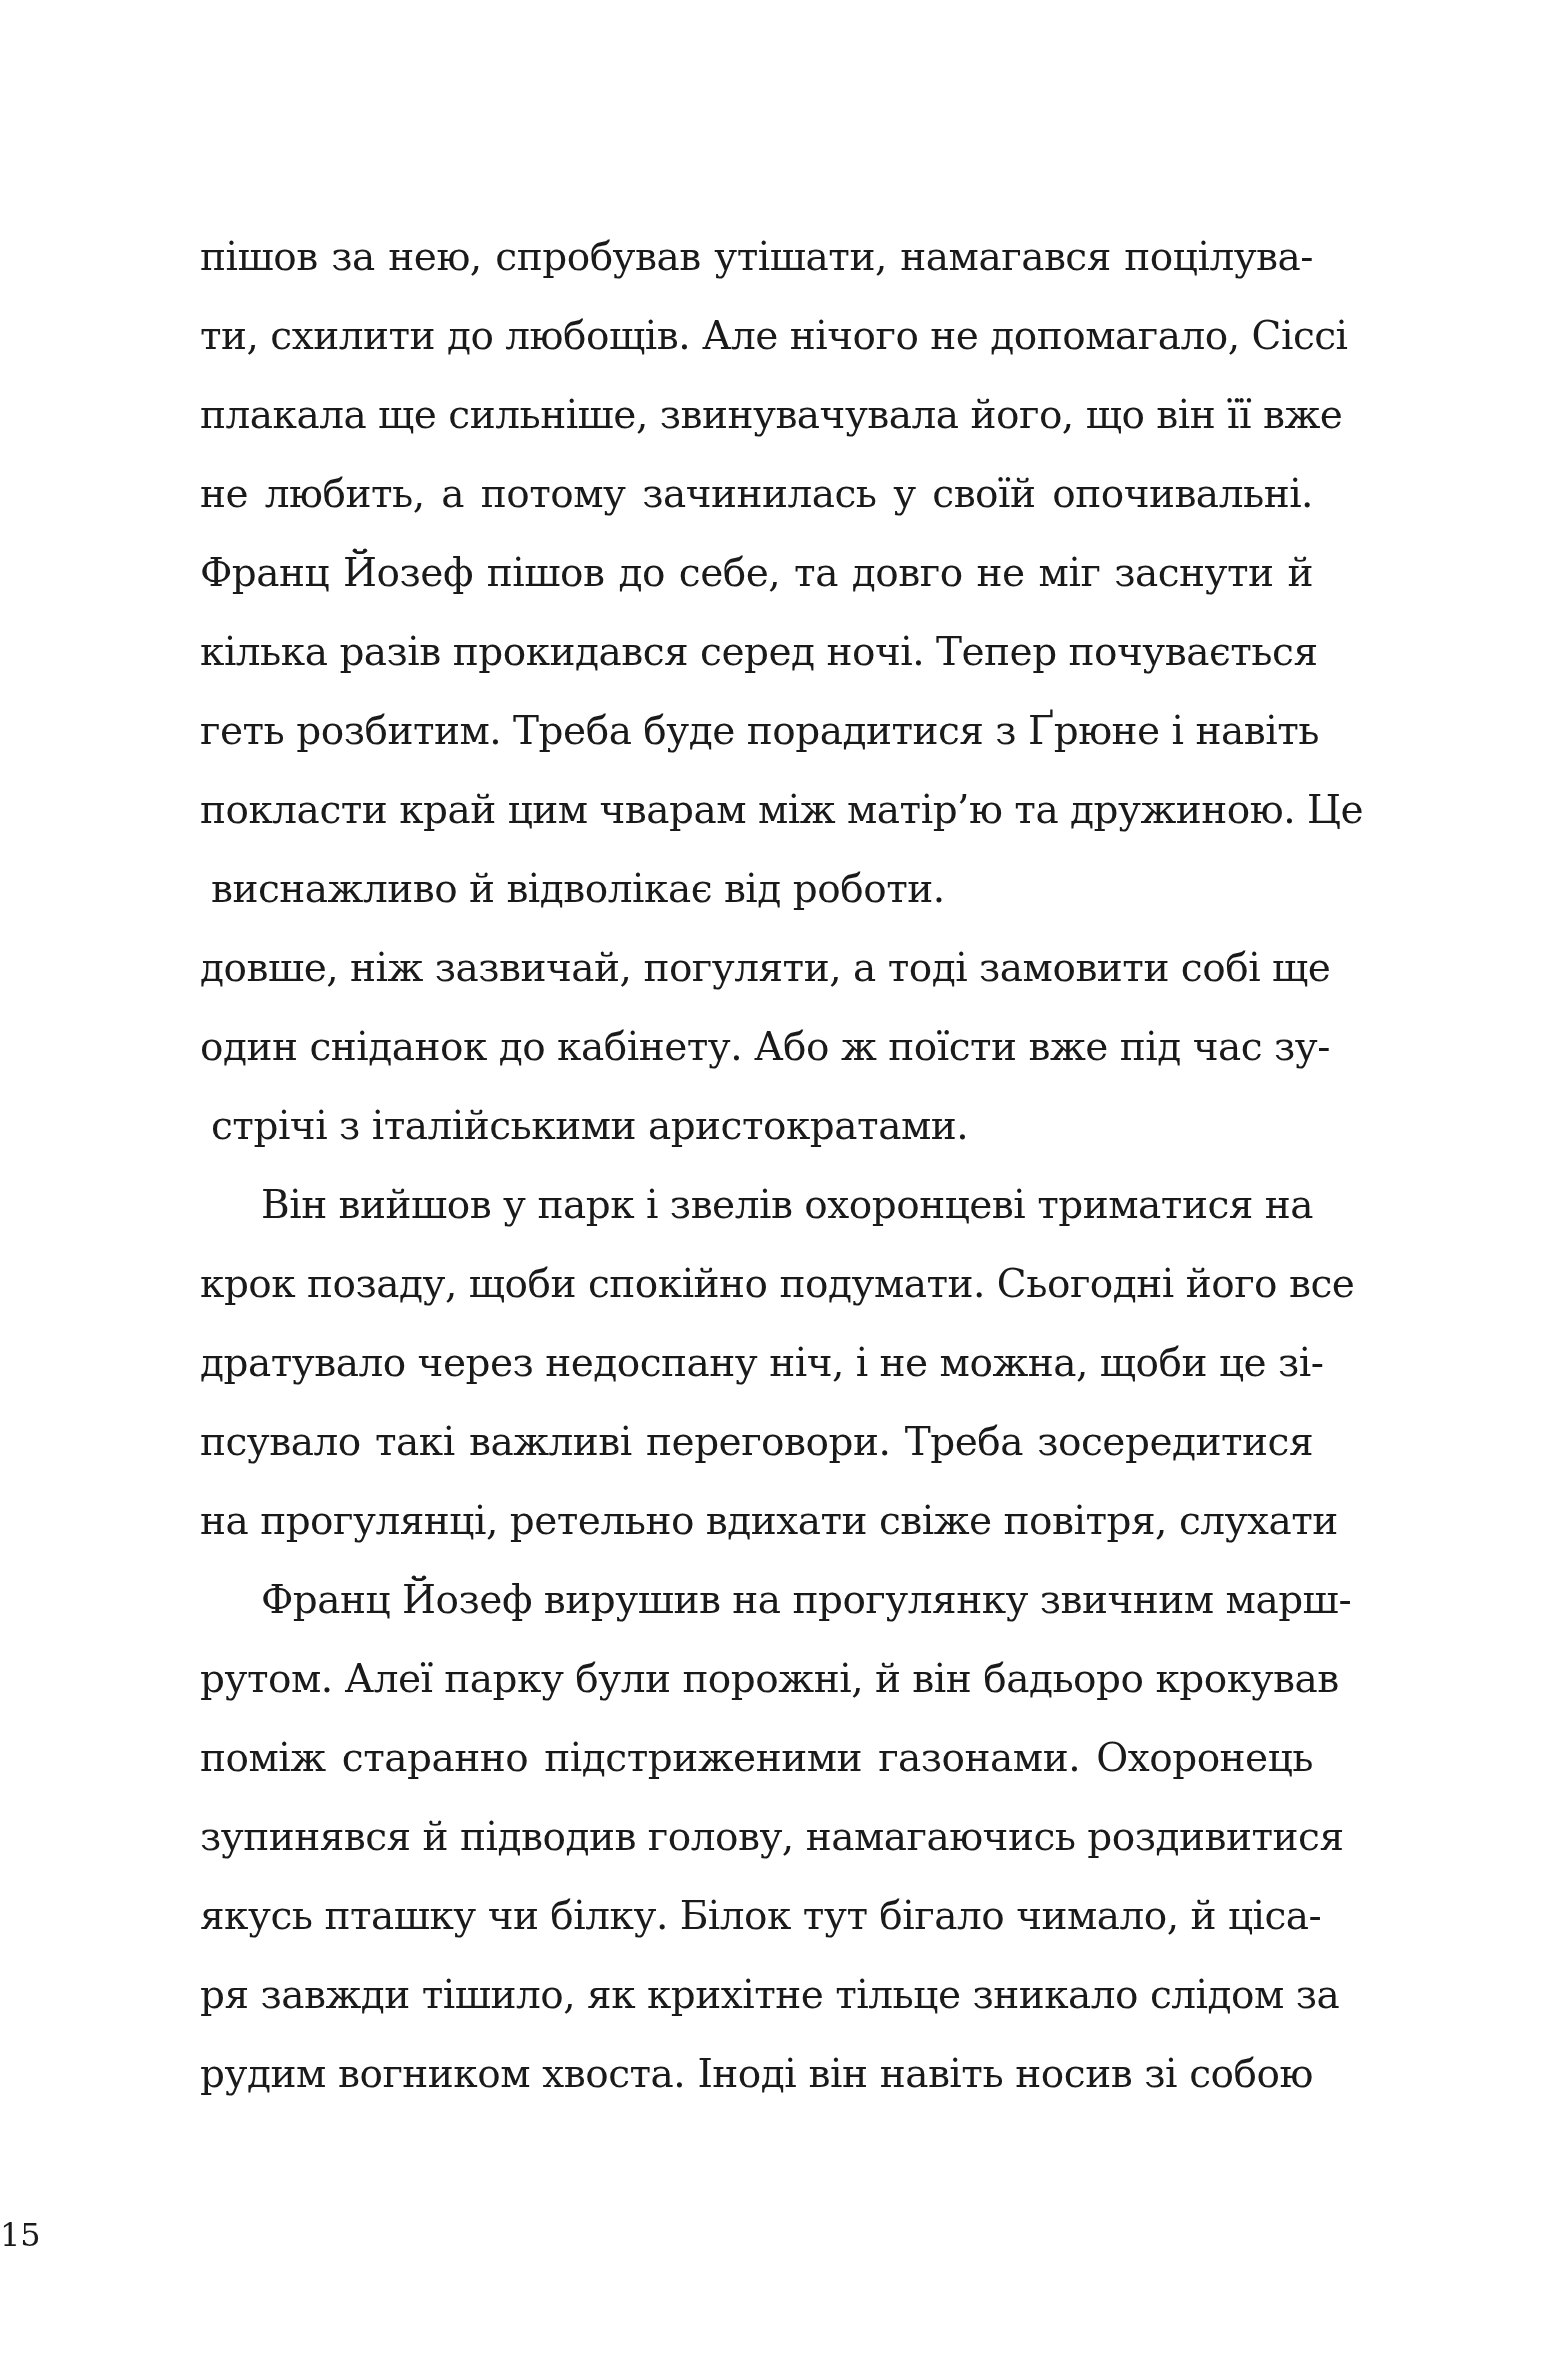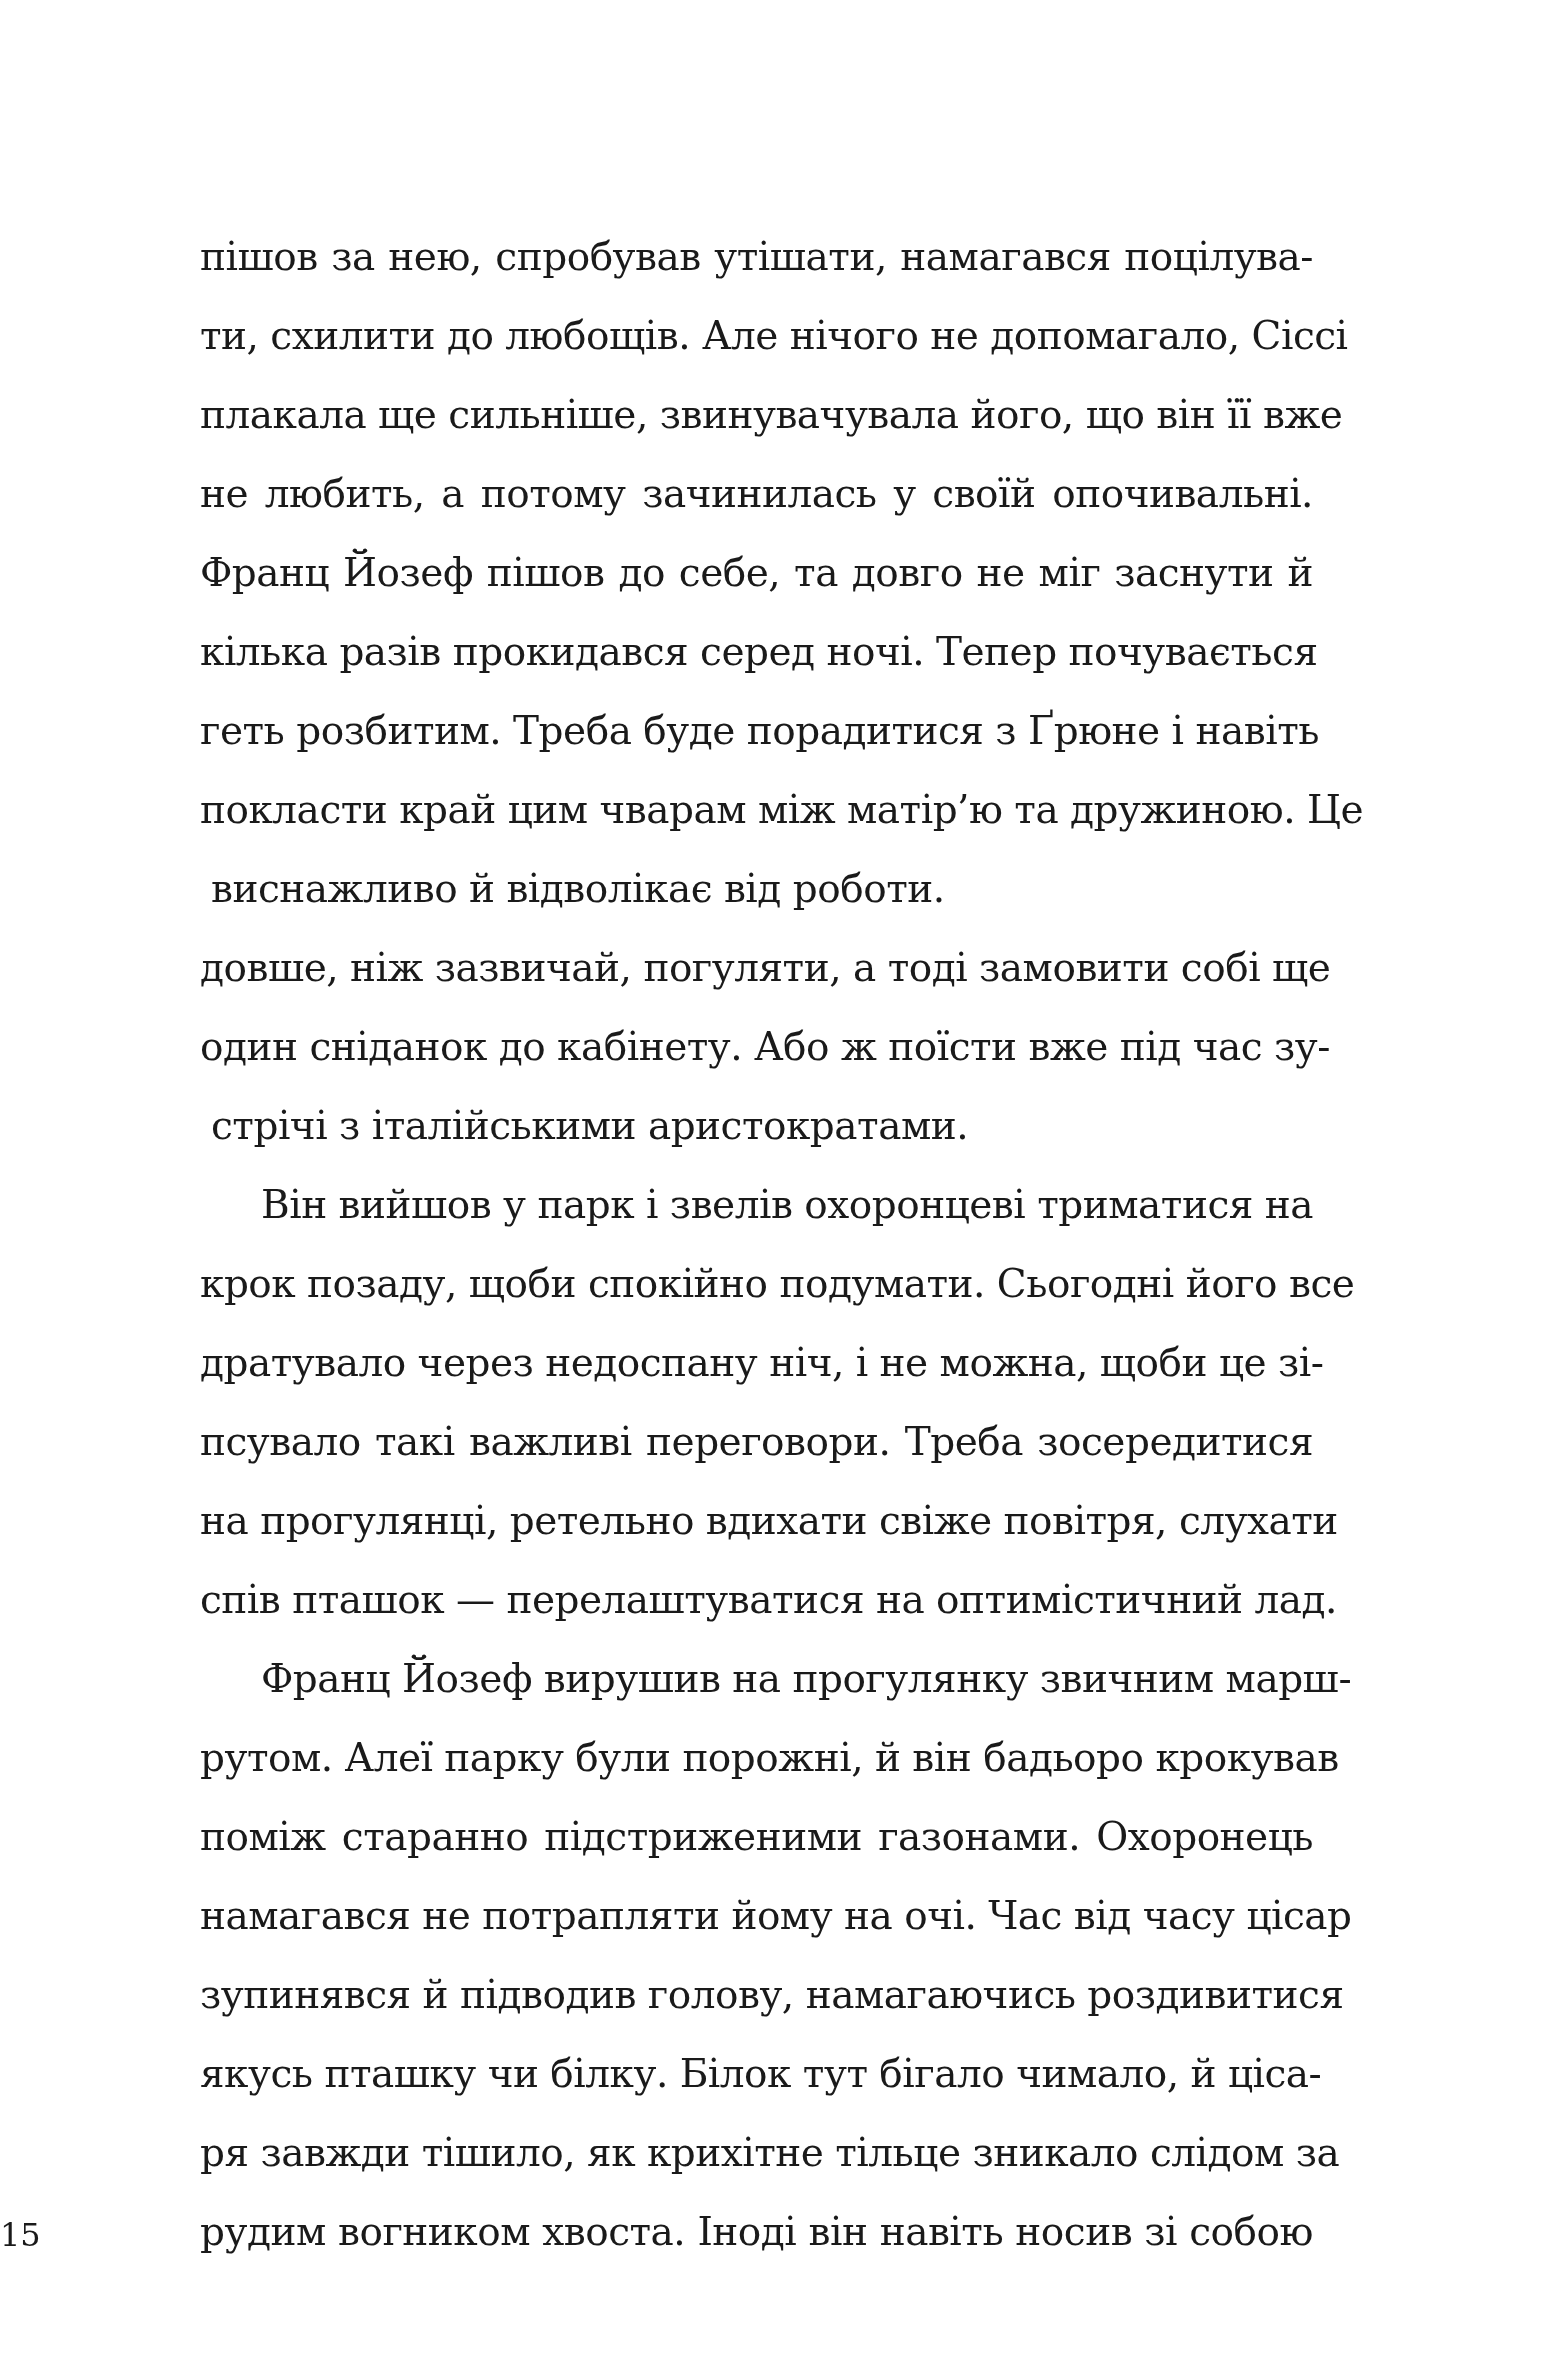--- a/index.html
+++ b/index.html
@@ -56,28 +56,26 @@
     <span class="line">один сніданок до кабінету. Або ж поїсти вже під час зу-</span>
     <span class="line last">стрічі з італійськими аристократами.</span>
   </div>
 
   <div>
     <span class="line indent">Він вийшов у парк і звелів охоронцеві триматися на</span>
     <span class="line">крок позаду, щоби спокійно подумати. Сьогодні його все</span>
     <span class="line">дратувало через недоспану ніч, і не можна, щоби це зі-</span>
     <span class="line">псувало такі важливі переговори. Треба зосередитися</span>
     <span class="line">на прогулянці, ретельно вдихати свіже повітря, слухати</span>
-    <span class="line">спів пташок — перелаштуватися на оптимістичний лад.</span>
   </div>
 
   <div>
     <span class="line indent">Франц Йозеф вирушив на прогулянку звичним марш-</span>
     <span class="line">рутом. Алеї парку були порожні, й він бадьоро крокував</span>
     <span class="line">поміж старанно підстриженими газонами. Охоронець</span>
-    <span class="line">намагався не потрапляти йому на очі. Час від часу цісар</span>
     <span class="line">зупинявся й підводив голову, намагаючись роздивитися</span>
     <span class="line">якусь пташку чи білку. Білок тут бігало чимало, й ціса-</span>
     <span class="line">ря завжди тішило, як крихітне тільце зникало слідом за</span>
     <span class="line">рудим вогником хвоста. Іноді він навіть носив зі собою</span>
   </div>
 </div>
 
 <div class="page-number">15</div>
 
 

